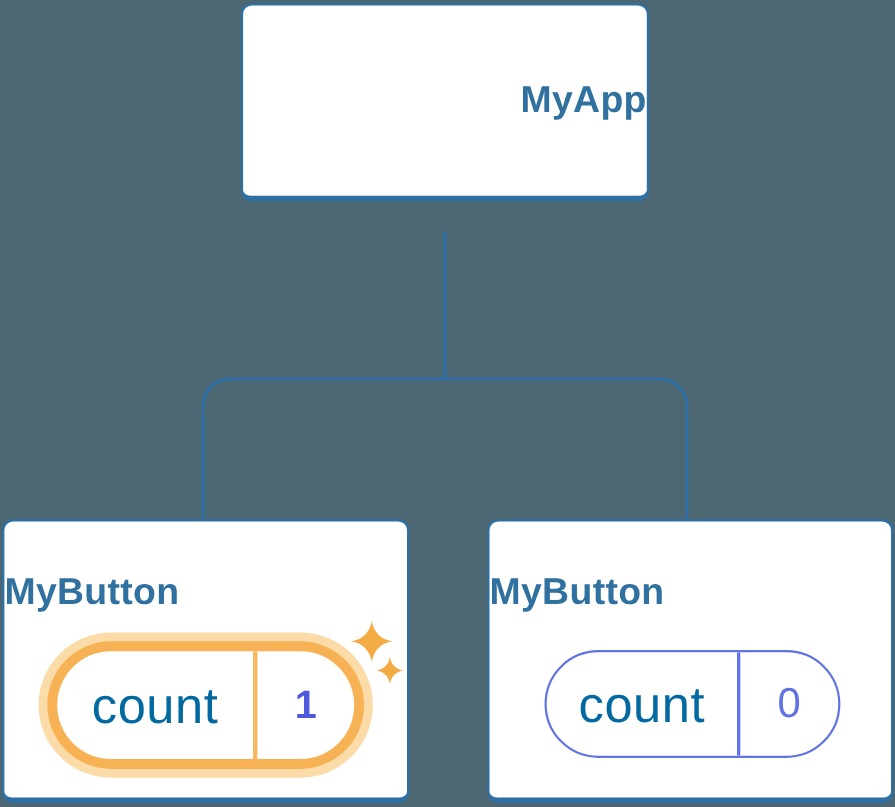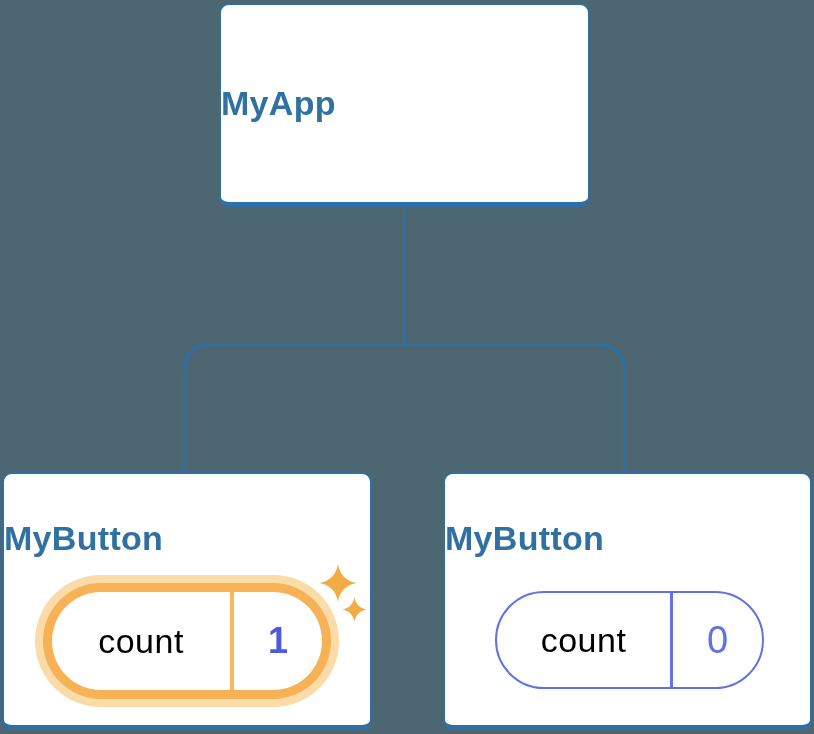--- a/index.html
+++ b/index.html
@@ -31,22 +31,22 @@
 
   
   .card {
     position: absolute;
     background: #FFFFFF;
     border: 2px solid #2E6FA6;
     border-bottom-width: 5px;
     border-radius: 10px;
     box-sizing: border-box;
   }
-  .card-root { left: 219px; top: 3px;  width: 371px; height: 204px;
-    display: flex; align-items: center; justify-content: flex-start; }
+  .card-root { left: 219px; top: 3px;  width: 371px; height: 180px;
+    display: flex; align-items: center; justify-content: flex-end; }
   .card-left  { left: 2px;   top: 472px; width: 370px; height: 258px; }
   .card-right { left: 443px; top: 472px; width: 369px; height: 258px; }
 
   .node-label {
     font-size: 34px;
     font-weight: 600;
     color: #30719F;
     letter-spacing: 0.3px;
   }
   .child-label {
@@ -82,21 +82,21 @@
   .halo .sec-key {
     width: 182px;
     border-right: 4px solid #F6B85C;
     box-sizing: border-box;
     display: flex; align-items: center; justify-content: center;
   }
   .halo .sec-val {
     flex: 1;
     display: flex; align-items: center; justify-content: center;
   }
-  .key-text { font-size: 34px; color: #000000; letter-spacing: 0.5px; }
+  .key-text { font-size: 46px; color: #0369a1; letter-spacing: 0.5px; }
   .val-active { font-size: 36px; font-weight: 700; color: #4F59DB; }
 
   
   .pill-idle {
     position: absolute;
     left: 50px; top: 117px;
     width: 269px; height: 98px;
     background: #FFFFFF;
     border: 2px solid #6172E3;
     border-radius: 999px;

